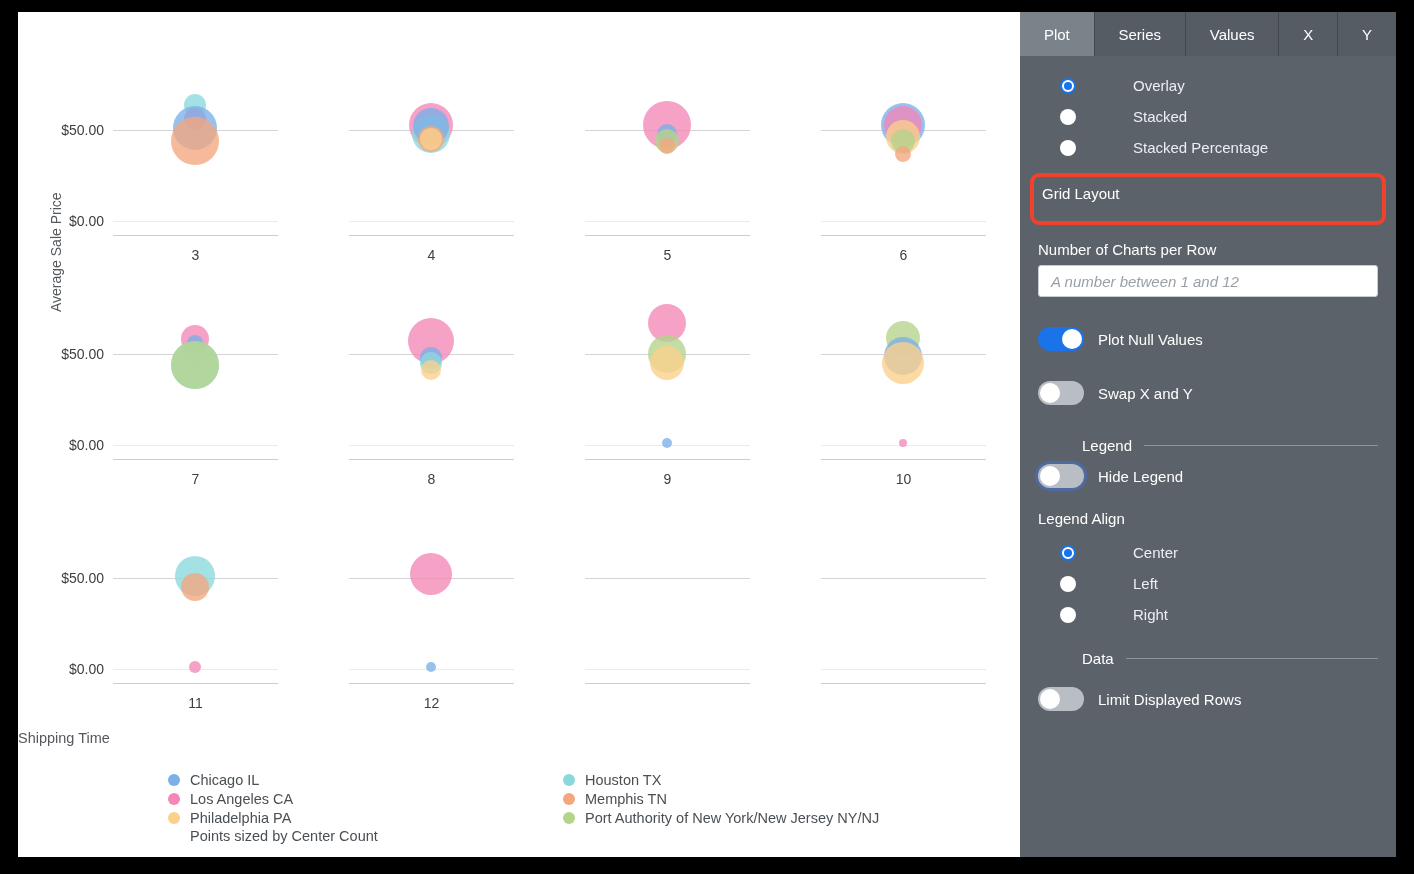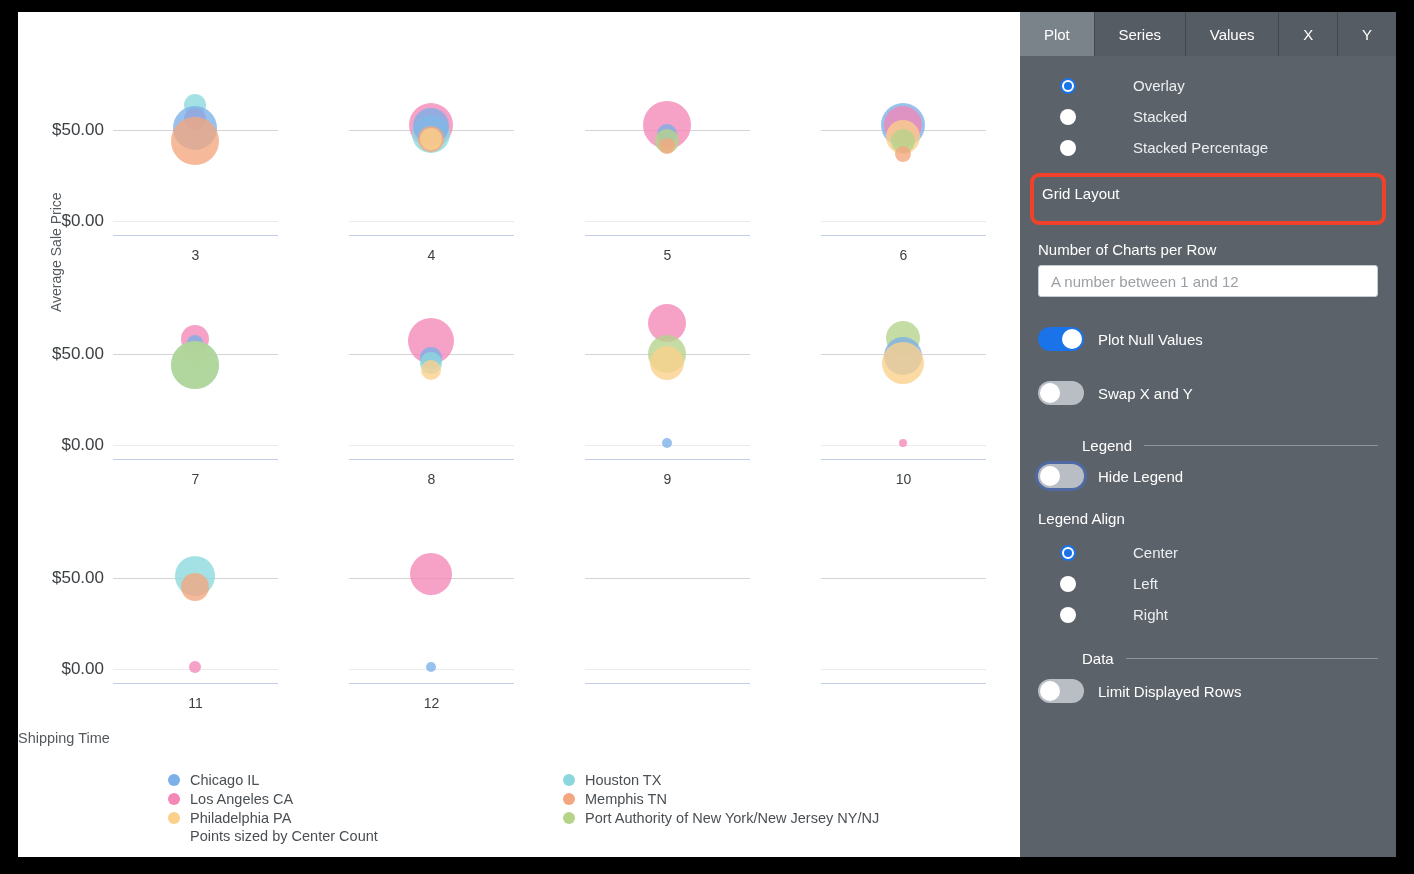--- a/index.html
+++ b/index.html
@@ -66,21 +66,21 @@
   .axisline {     
     position: absolute;
     left: 0; width: 165px; height: 1px;
     background: #c3cdea;
   }
   .ytick {
     position: absolute;
     right: 100%;
     margin-right: 9px;
     transform: translateY(-50%);
-    font-size: 17px;
+    font-size: 14px;
     color: #3c4043;
     white-space: nowrap;
   }
   .xtick {
     position: absolute;
     left: 50px; width: 165px;
     text-align: center;
     font-size: 14px;
     color: #3c4043;
   }
@@ -238,20 +238,21 @@
   .text-input {
     background: #ffffff;
     border: 1px solid #c8ccd0;
     border-radius: 3px;
     height: 32px;
     display: flex; align-items: center;
     padding: 0 12px;
     box-sizing: border-box;
     font-size: 15px;
     color: #9aa0a6;
+    font-style: italic;
   }
   .block { margin-top: 16px; }
   .toggle-row {
     display: flex; align-items: center;
     margin-top: 30px;
   }
   .toggle {
     width: 46px; height: 24px;
     border-radius: 12px;
     background: #b9bec4;
@@ -550,21 +551,21 @@
           <div class="radio-row">
             <div class="radio"></div>
             <div class="radio-label">Right</div>
           </div>
         </div>
 
       <div class="sec-title ruled" style="margin-top:20px;">
           <span>Data</span>
         </div>
 
-      <div class="toggle-row" style="margin-top:12px;">
+      <div class="toggle-row" style="margin-top:20px;">
         <div class="toggle">
           <div class="knob"></div>
         </div>
         <div class="toggle-label">Limit Displayed Rows</div>
       </div>
 
     </div>
   </div>
 </div>
 

